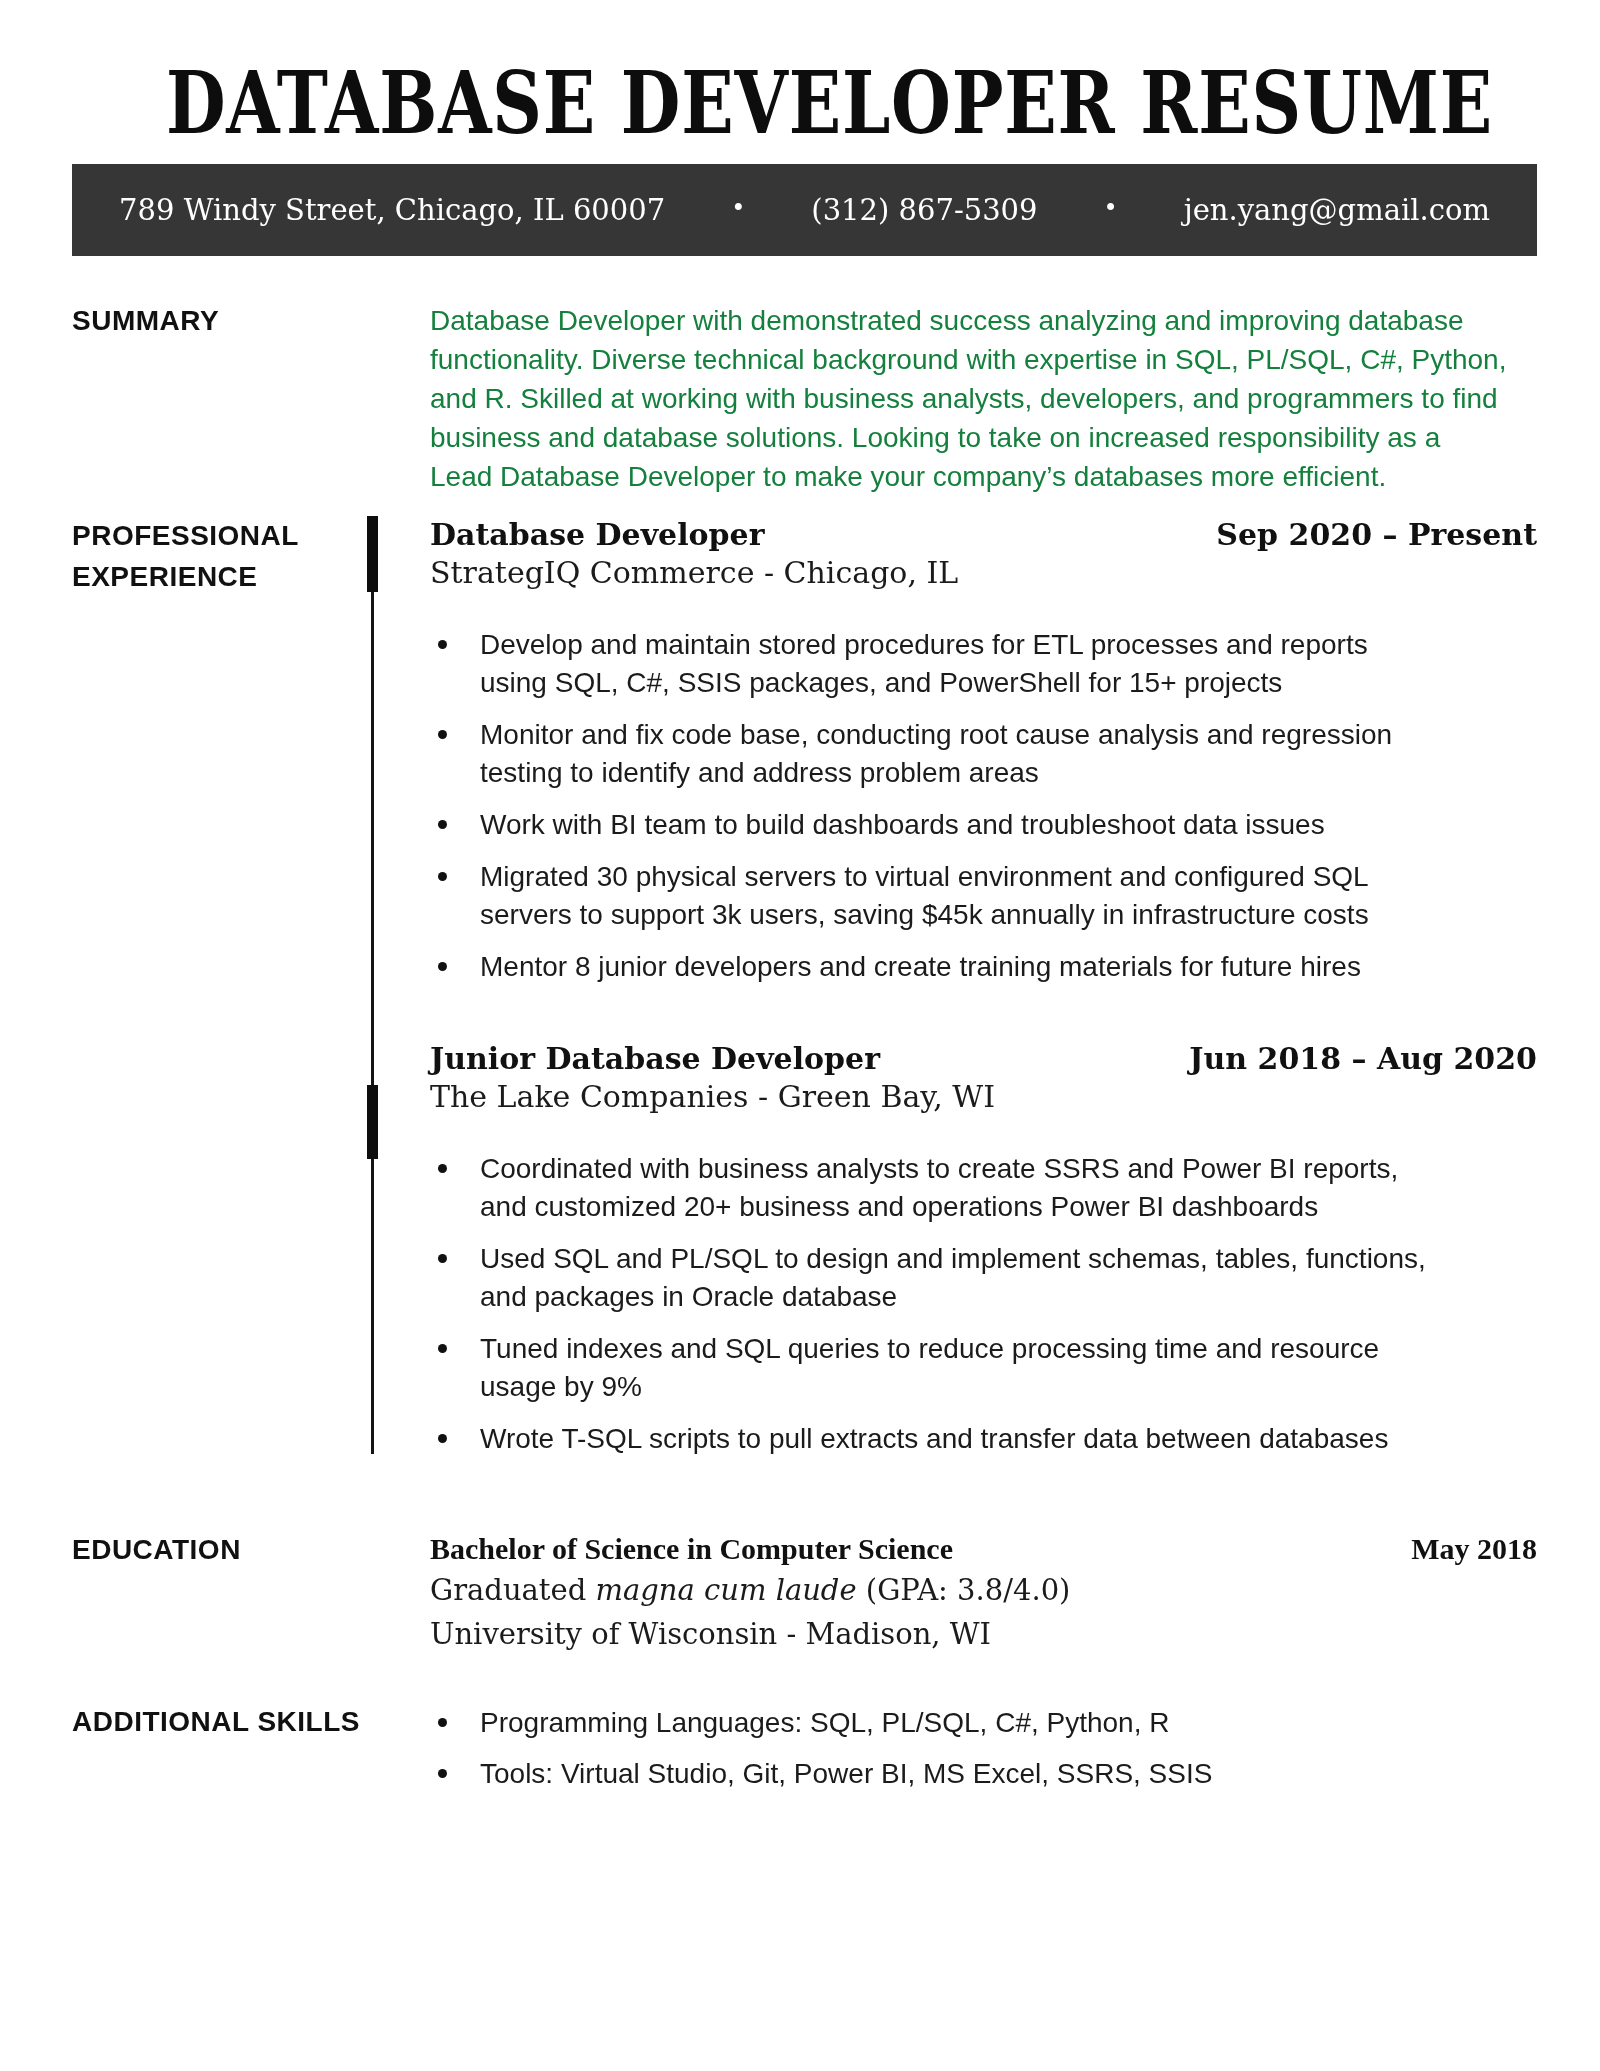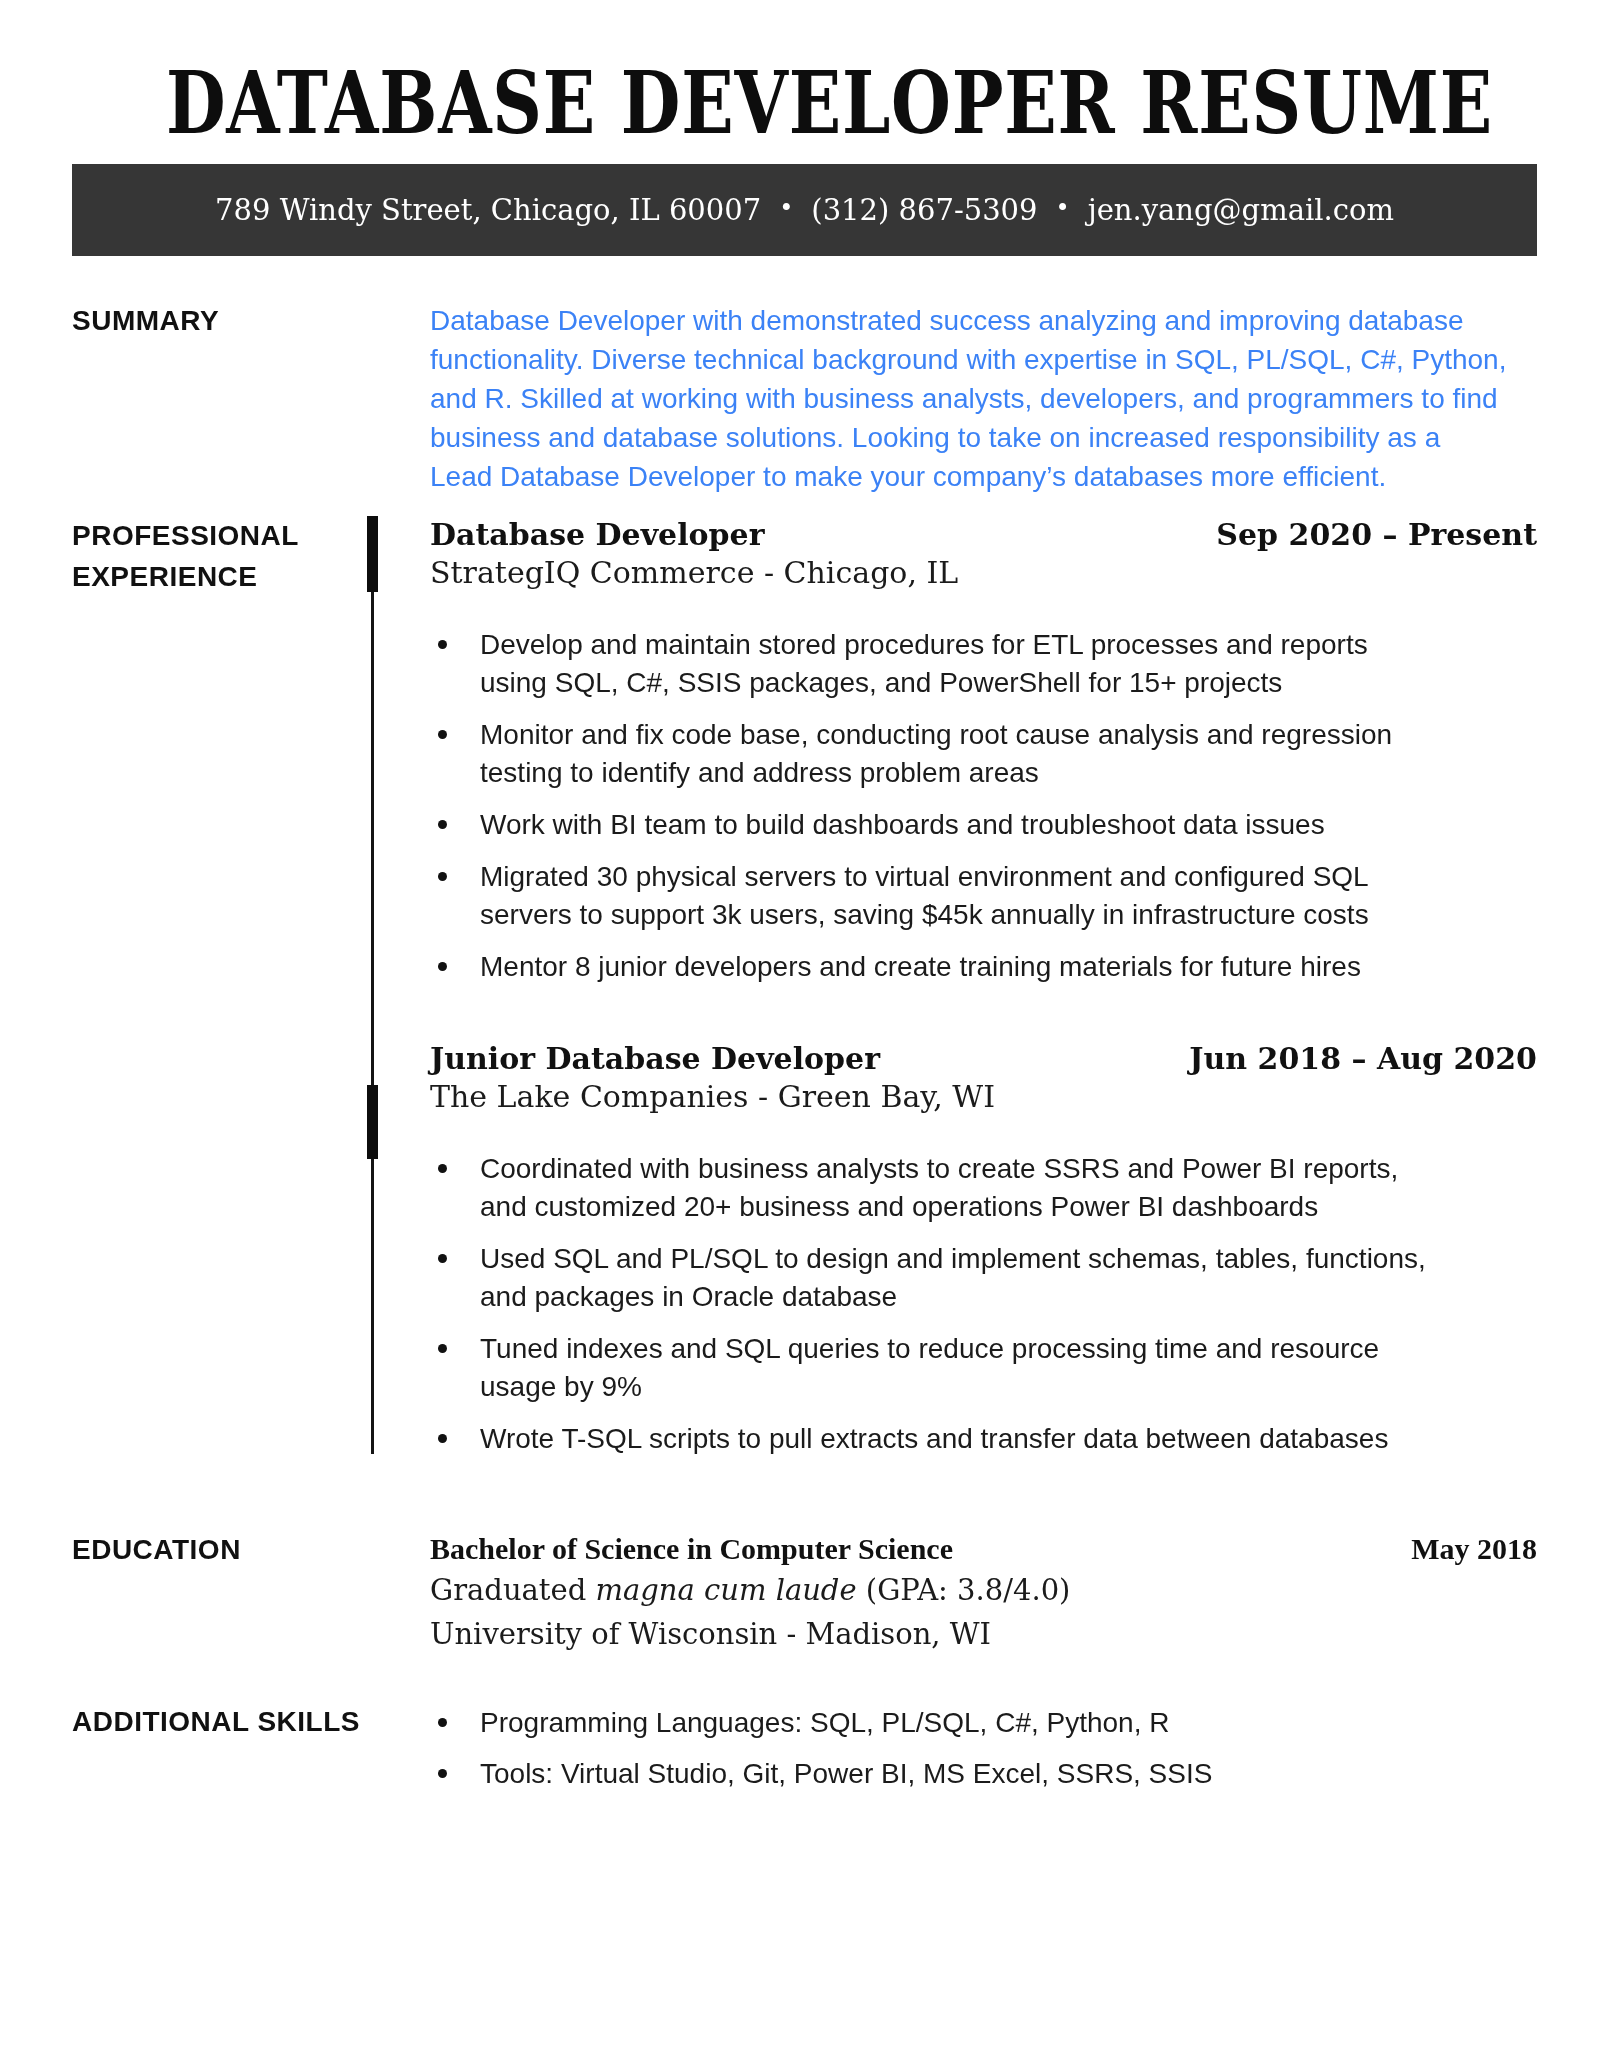--- a/index.html
+++ b/index.html
@@ -29,20 +29,21 @@
   
   .contact-bar {
     margin:16px 63px 0 72px;
     height:92px;
     background:#363636;
     display:flex; align-items:center; justify-content:center;
     font-family:"DejaVu Serif","Liberation Serif",serif;
     font-size:29px;
     color:#ffffff;
     white-space:nowrap;
+    gap:48px;
   }
   .contact-sep { display:inline-block; margin:0 18px; font-size:24px; position:relative; top:-2px; }
   
   .section {
     display:grid;
     grid-template-columns:358px 1fr;
     padding-left:72px; padding-right:63px;
     align-items:start;
   }
   .section-label {
@@ -56,21 +57,21 @@
   }
   .sec-summary   { margin-top:45px; }
   .sec-experience{ margin-top:20px; }
   .sec-education { margin-top:72px; }
   .sec-skills    { margin-top:46px; }
   
   .summary-text {
     max-width:1080px;
     font-size:28px;
     line-height:39px;
-    color:#3b82f6;
+    color:#15803d;
   }
   
   .exp-body { position:relative; }
   .timeline-line {
     position:absolute; left:-59px; top:2px; bottom:4px;
     width:3px; background:#141414;
   }
   .timeline-tick {
     position:absolute; left:-63px; width:11px; background:#0d0d0d;
   }

